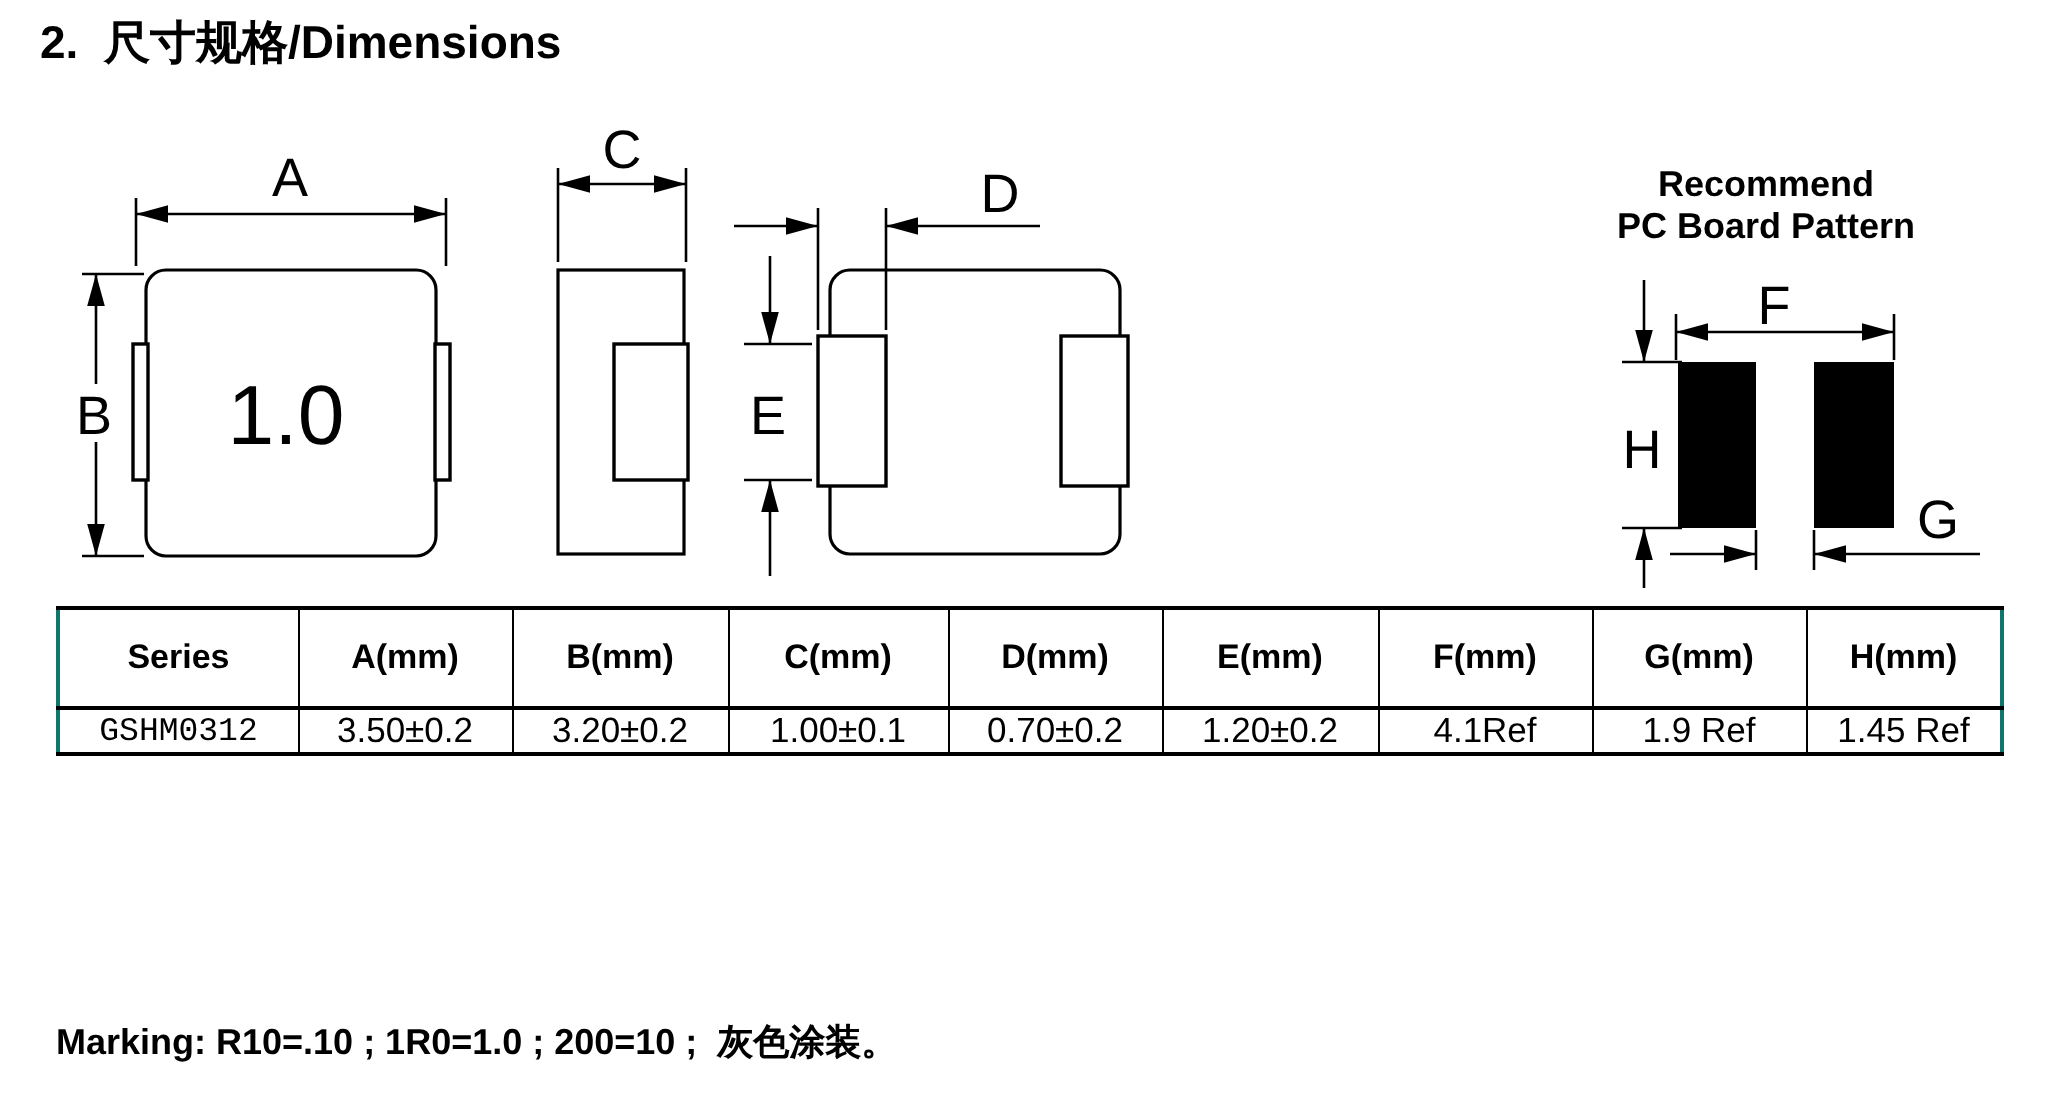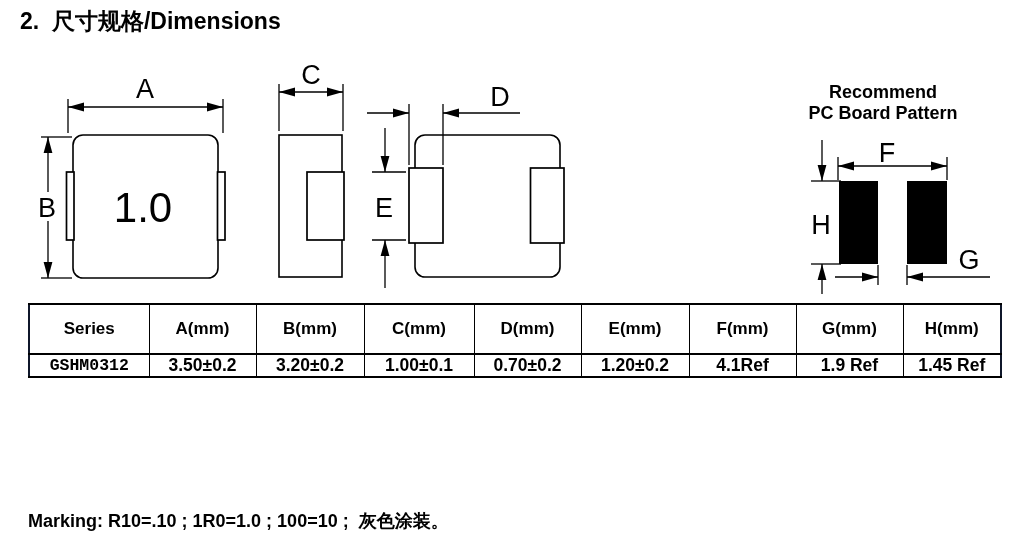--- a/index.html
+++ b/index.html
@@ -23,30 +23,30 @@
     fill:#000; font-family:"Liberation Sans", sans-serif;
     text-anchor:middle;
   }
   .dim-letter { font-size:27px; }
   .part-marking-text { font-size:42px; }
   .pcb-title { font-size:18px; font-weight:700; }
 
   .dims-table {
     position:absolute; left:28px; top:303px;
     border-collapse:collapse; table-layout:fixed;
-    border:2px solid #0f172a;
+    border:2px solid #0f766e;
   }
   .dims-table th, .dims-table td {
     border-left:1px solid #000; border-right:1px solid #000;
     border-top:2px solid #000; border-bottom:2px solid #000;
     text-align:center; vertical-align:middle;
     overflow:hidden; white-space:nowrap;
   }
   .dims-table th { height:50px; font-size:17px; font-weight:700; }
-  .dims-table td { height:19px; font-size:17.5px; font-weight:700;margin-left:12px; }
+  .dims-table td { height:19px; font-size:17.5px; font-weight:400;margin-left:12px; }
   .dims-table td.series-cell {
     font-family:"Liberation Mono","DejaVu Sans Mono", monospace;
     font-size:16.5px;
   }
   .marking-note {
     position:absolute; left:28px; top:509px;
     font-size:18px; font-weight:700; white-space:pre;
   }
 </style>
 </head>
@@ -193,13 +193,13 @@
       <td>1.00±0.1</td>
       <td>0.70±0.2</td>
       <td>1.20±0.2</td>
       <td>4.1Ref</td>
       <td>1.9 Ref</td>
       <td>1.45 Ref</td>
     </tr>
   </tbody>
 </table>
 
-<div class="marking-note">Marking: R10=.10 ; 1R0=1.0 ; 100=10 ;  灰色涂装。</div>
+<div class="marking-note">Marking: R10=.10 ; 1R0=1.0 ; 200=10 ;  灰色涂装。</div>
 
 </body></html>

